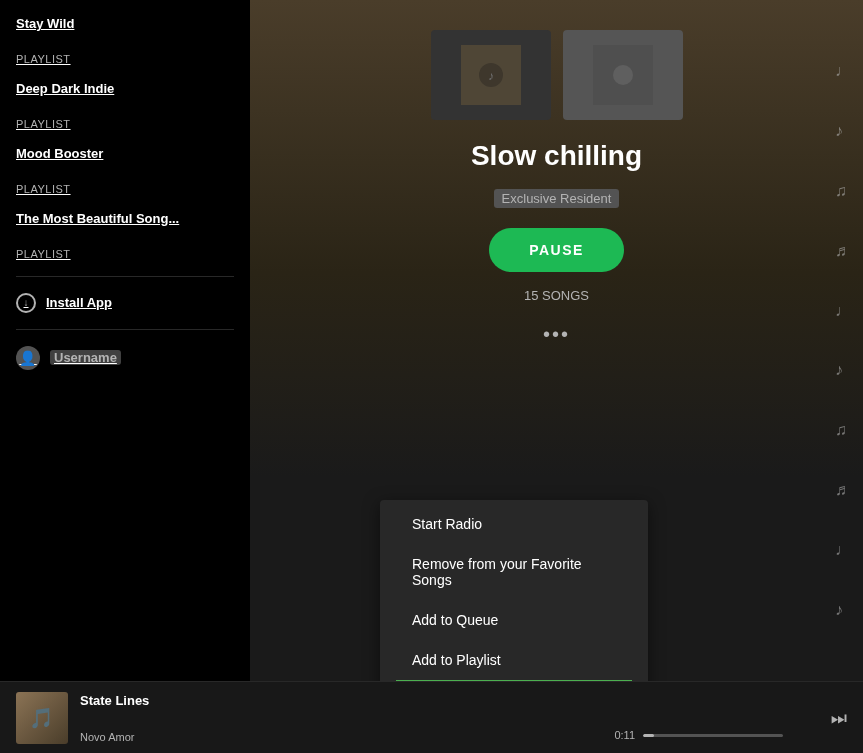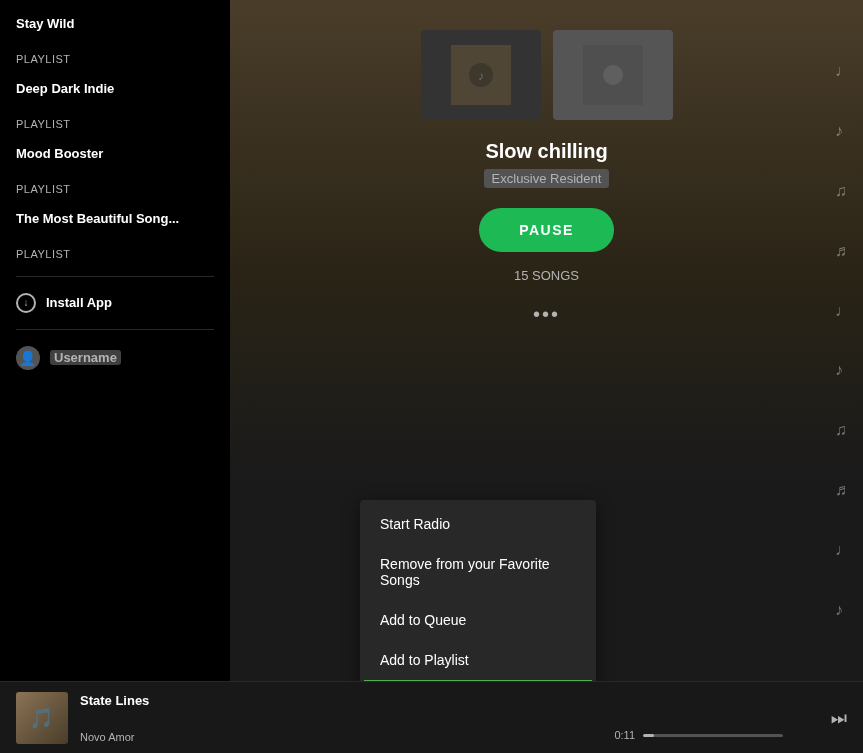--- a/index.html
+++ b/index.html
@@ -15,26 +15,27 @@
     }
 
     .app-container {
       display: flex;
       flex: 1;
       overflow: hidden;
     }
 
     
     .sidebar {
-      width: 230px;
+      width: 250px;
       background: #000;
       display: flex;
       flex-direction: column;
       padding: 8px 0;
       flex-shrink: 0;
+      text-decoration: underline;
     }
 
     .sidebar-item {
       padding: 8px 16px;
       cursor: pointer;
     }
     .sidebar-item .item-name {
       font-size: 13px;
       font-weight: 600;
       color: #fff;
@@ -142,24 +143,24 @@
       width: 60px;
       height: 60px;
       opacity: 0.5;
     }
 
     .album-thumb-2 {
       background: #555;
     }
 
     .playlist-title {
-      font-size: 20px;
+      font-size: 28px;
       font-weight: 700;
       color: #fff;
-      margin-bottom: 6px;
+      margin-bottom: 17px;
       text-align: center;
     }
 
     .playlist-subtitle {
       font-size: 13px;
       color: #b3b3b3;
       background: #535353;
       border-radius: 3px;
       padding: 2px 8px;
       margin-bottom: 20px;
@@ -209,22 +210,22 @@
       opacity: 0.6;
     }
 
     
     .context-menu {
       position: absolute;
       left: 130px;
       top: 500px;
       background: #282828;
       border-radius: 4px;
-      width: 236px;
-      padding: 4px 4px;
+      width: 268px;
+      padding: 4px 16px;
       z-index: 100;
       box-shadow: 0 4px 16px rgba(0,0,0,0.5);
     }
 
     .context-menu-item {
       padding: 12px 16px;
       font-size: 14px;
       color: #fff;
       cursor: pointer;
     }

